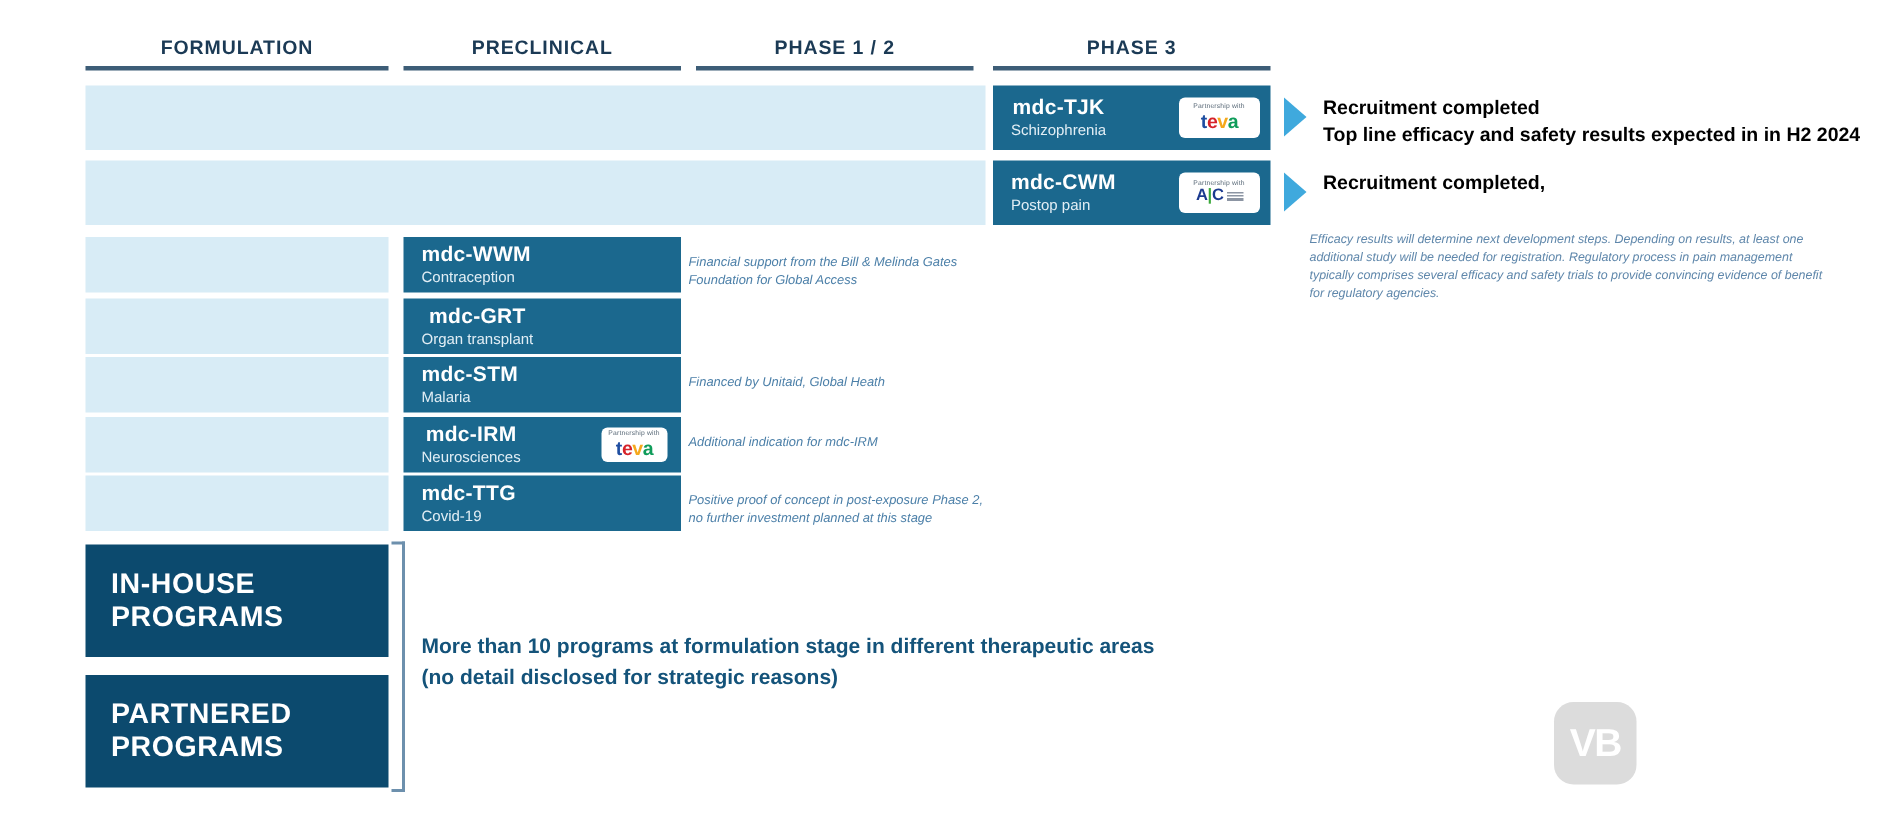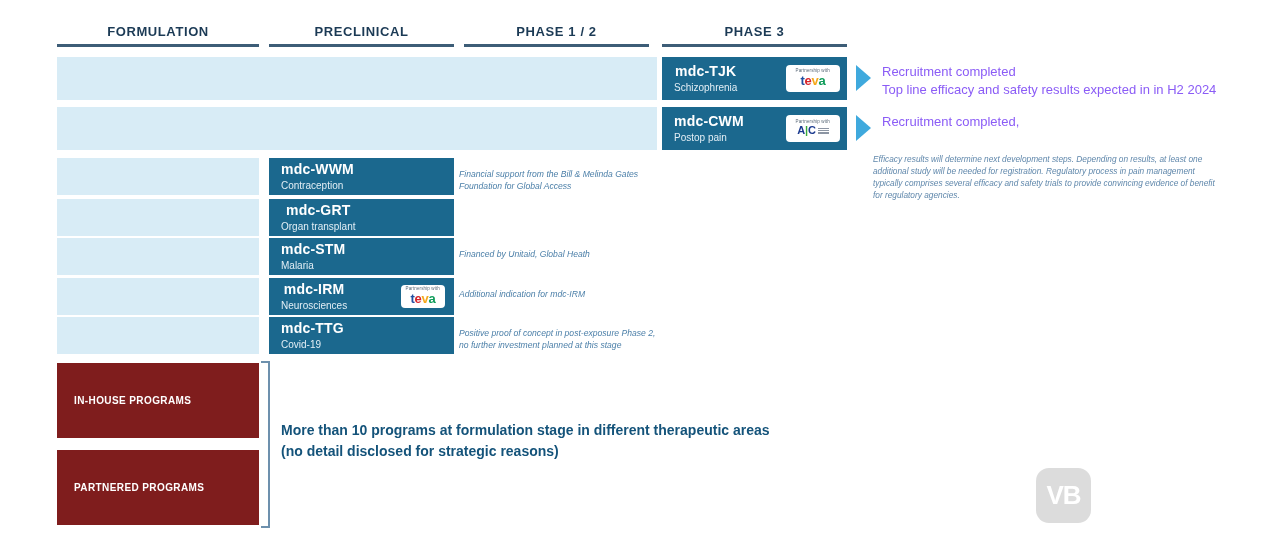--- a/index.html
+++ b/index.html
@@ -127,43 +127,43 @@
   .arrow {
     position: absolute;
     width: 0;
     height: 0;
     border-top: 13px solid transparent;
     border-bottom: 13px solid transparent;
     border-left: 15px solid #3fa9dd;
   }
   .callout {
     position: absolute;
-    color: #8b5cf6;
+    color: #000000;
     font-size: 13px;
-    font-weight: normal;
+    font-weight: bold;
     line-height: 1.38;
   }
   .fineprint {
     position: absolute;
     font-size: 8.3px;
     font-style: italic;
     color: #5f87ab;
     line-height: 1.45;
     width: 352px;
   }
 
   
   .cat-box {
     position: absolute;
-    background: #7f1d1d;
+    background: #0c4a6e;
     color: #ffffff;
     display: flex;
     align-items: center;
     padding-left: 17px;
-    font-size: 10px;
+    font-size: 19px;
     font-weight: bold;
     letter-spacing: 0.4px;
   }
   .bracket {
     position: absolute;
     border: 2px solid #6d90ad;
     border-left: none;
   }
 
   

